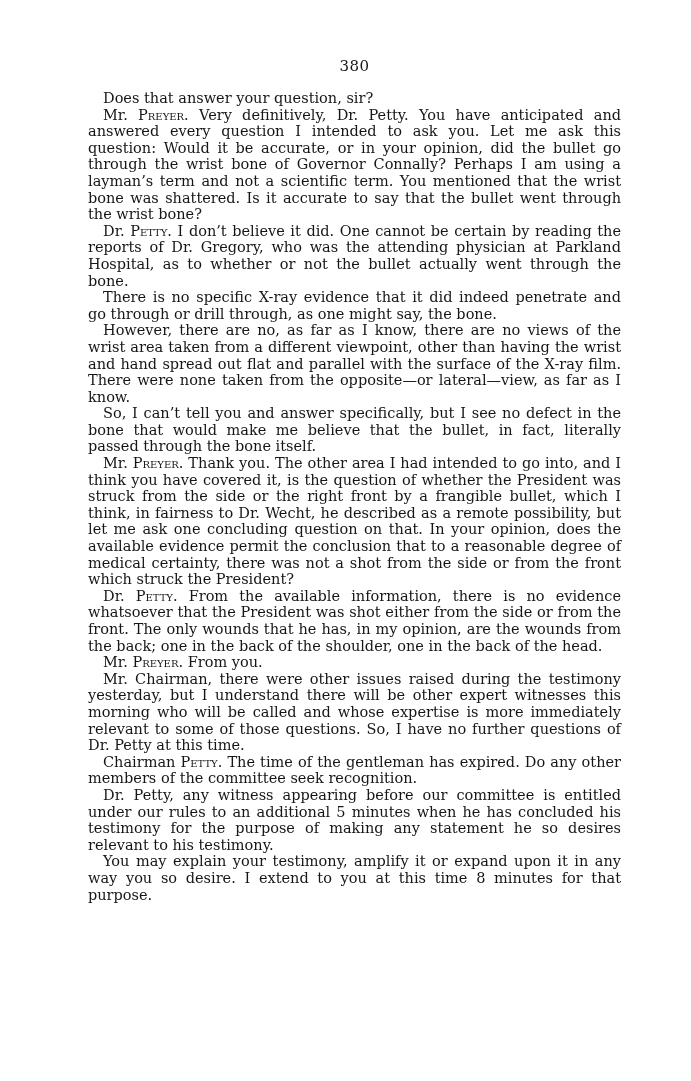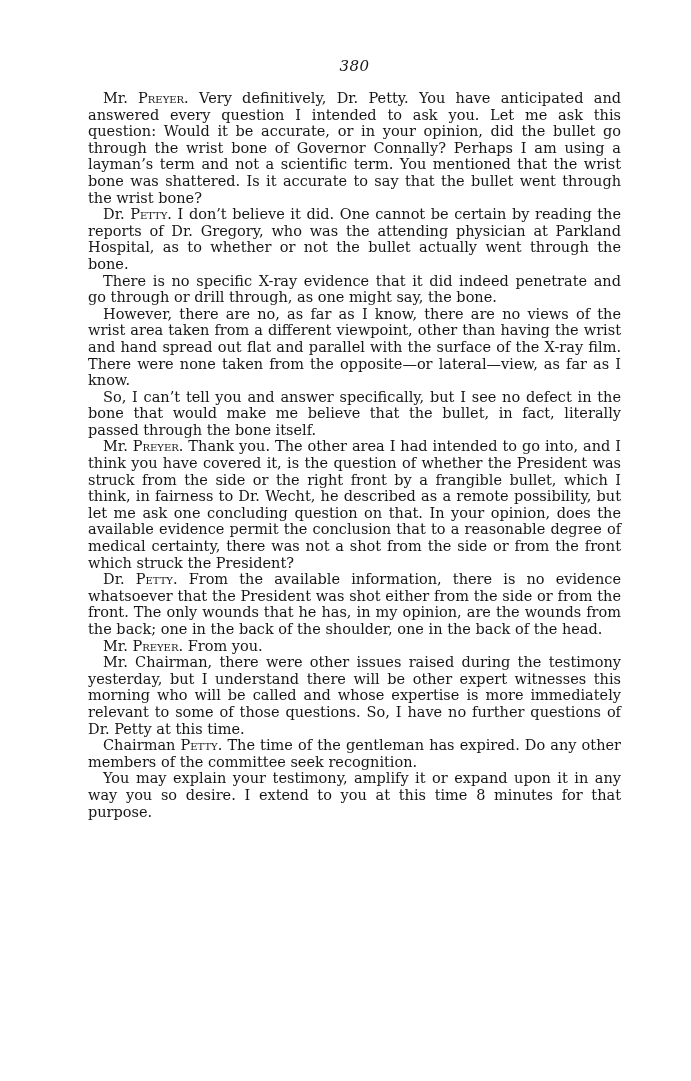--- a/index.html
+++ b/index.html
@@ -18,21 +18,20 @@
     overflow: hidden;
   }
   .page-number {
     position: absolute;
     top: 57px;
     left: 88px;
     width: 533px;
     text-align: center;
     font-size: 15px;
     letter-spacing: 0.5px;
-    font-style: italic;
   }
   .text-column {
     position: absolute;
     top: 90px;
     left: 88px;
     width: 533px;
     font-size: 14.5px;
     line-height: 16.6px;
     text-align: justify;
   }
@@ -44,25 +43,27 @@
   .smallcaps {
     font-variant: small-caps;
   }
 </style>
 </head>
 <body>
 
 <div class="page">
   <div class="page-number">380</div>
   <div class="text-column">
+      <p><span>Does that answer your question, sir?</span></p>
       <p><span>Mr. </span><span class="smallcaps">Preyer</span><span>. Very definitively, Dr. Petty. You have anticipated and answered every question I intended to ask you. Let me ask this question: Would it be accurate, or in your opinion, did the bullet go through the wrist bone of Governor Connally? Perhaps I am using a layman’s term and not a scientific term. You mentioned that the wrist bone was shattered. Is it accurate to say that the bullet went through the wrist bone?</span></p>
       <p><span>Dr. </span><span class="smallcaps">Petty</span><span>. I don’t believe it did. One cannot be certain by reading the reports of Dr. Gregory, who was the attending physician at Parkland Hospital, as to whether or not the bullet actually went through the bone.</span></p>
       <p><span>There is no specific X-ray evidence that it did indeed penetrate and go through or drill through, as one might say, the bone.</span></p>
       <p><span>However, there are no, as far as I know, there are no views of the wrist area taken from a different viewpoint, other than having the wrist and hand spread out flat and parallel with the surface of the X-ray film. There were none taken from the opposite—or lateral—view, as far as I know.</span></p>
       <p><span>So, I can’t tell you and answer specifically, but I see no defect in the bone that would make me believe that the bullet, in fact, literally passed through the bone itself.</span></p>
       <p><span>Mr. </span><span class="smallcaps">Preyer</span><span>. Thank you. The other area I had intended to go into, and I think you have covered it, is the question of whether the President was struck from the side or the right front by a frangible bullet, which I think, in fairness to Dr. Wecht, he described as a remote possibility, but let me ask one concluding question on that. In your opinion, does the available evidence permit the conclusion that to a reasonable degree of medical certainty, there was not a shot from the side or from the front which struck the President?</span></p>
       <p><span>Dr. </span><span class="smallcaps">Petty</span><span>. From the available information, there is no evidence whatsoever that the President was shot either from the side or from the front. The only wounds that he has, in my opinion, are the wounds from the back; one in the back of the shoulder, one in the back of the head.</span></p>
       <p><span>Mr. </span><span class="smallcaps">Preyer</span><span>. From you.</span></p>
       <p><span>Mr. Chairman, there were other issues raised during the testimony yesterday, but I understand there will be other expert witnesses this morning who will be called and whose expertise is more immediately relevant to some of those questions. So, I have no further questions of Dr. Petty at this time.</span></p>
       <p><span>Chairman </span><span class="smallcaps">Petty</span><span>. The time of the gentleman has expired. Do any other members of the committee seek recognition.</span></p>
+      <p><span>Dr. Petty, any witness appearing before our committee is entitled under our rules to an additional 5 minutes when he has concluded his testimony for the purpose of making any statement he so desires relevant to his testimony.</span></p>
       <p><span>You may explain your testimony, amplify it or expand upon it in any way you so desire. I extend to you at this time 8 minutes for that purpose.</span></p>
     </div>
 </div>
 
 </body></html>

